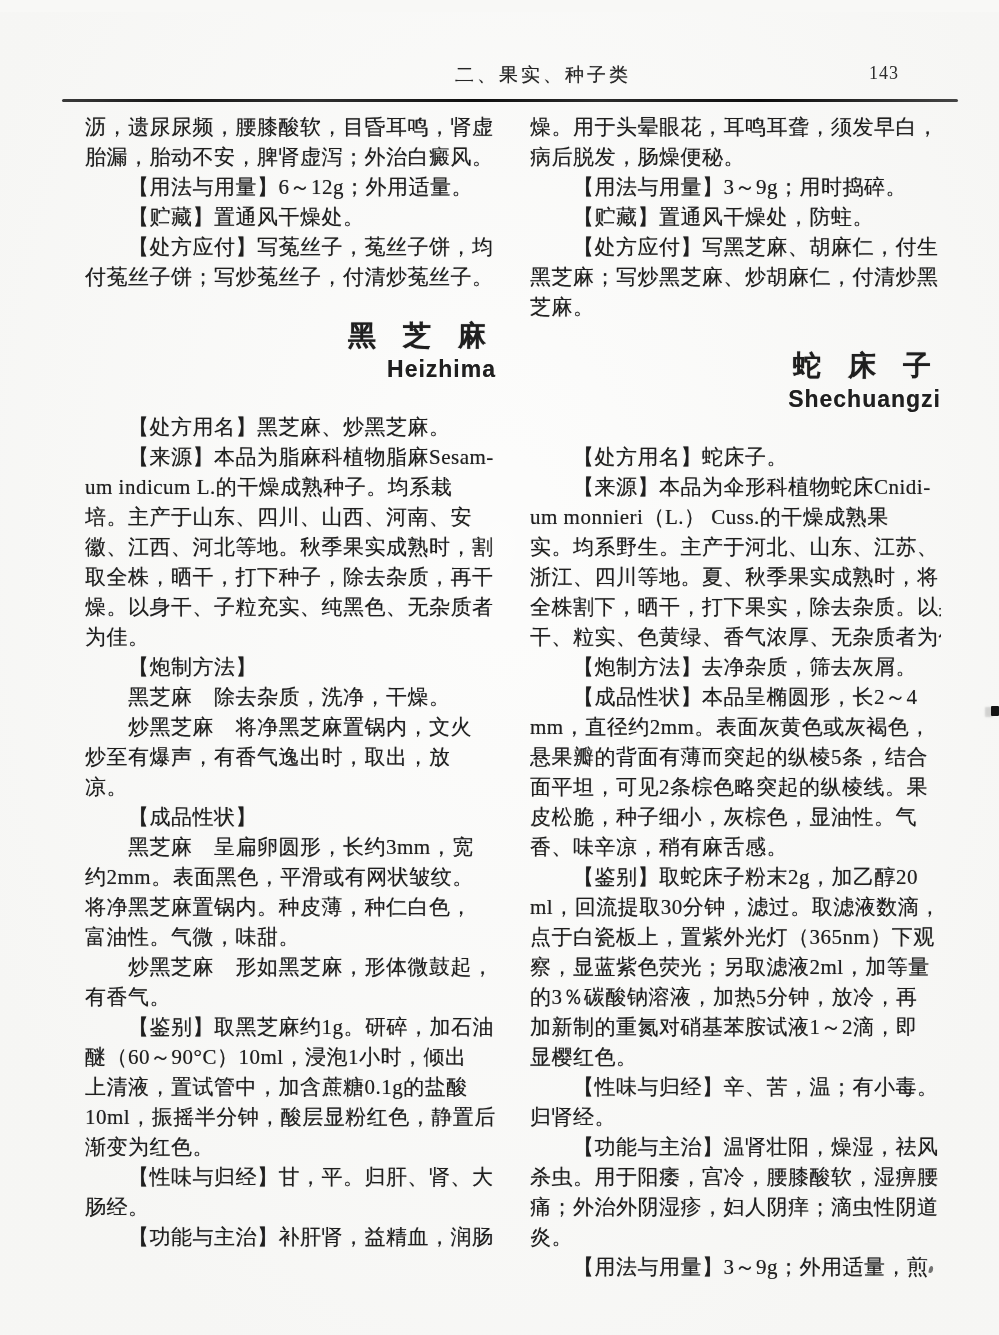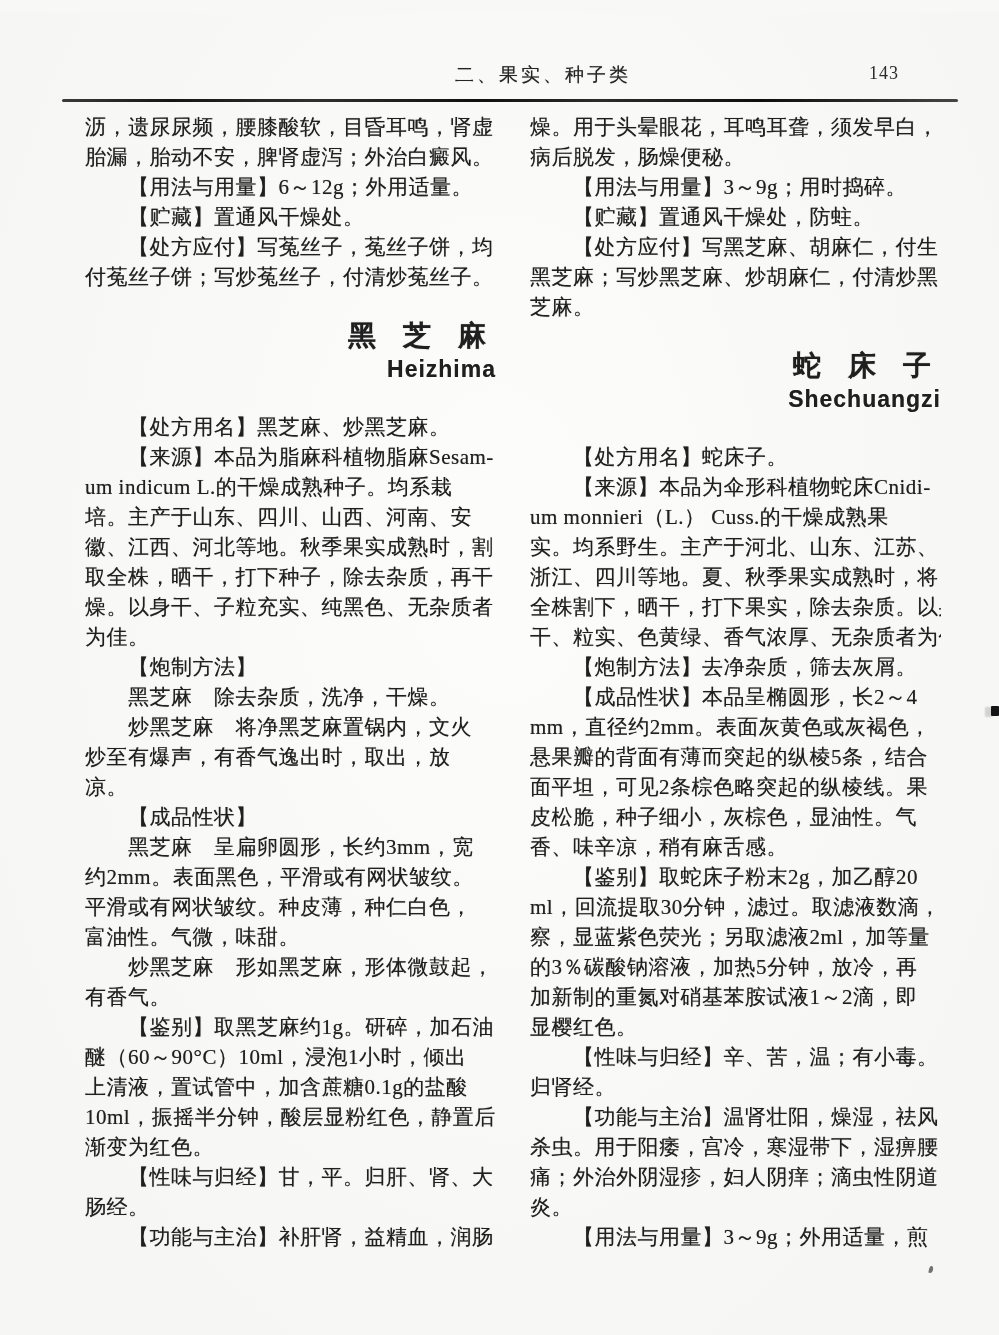--- a/index.html
+++ b/index.html
@@ -144,21 +144,21 @@
           <div class="tline"><span>燥。以身干、子粒充实、纯黑色、无杂质者</span></div>
           <div class="tline"><span>为佳。</span></div>
           <div class="tline"><span>　　</span><b>【炮制方法】</b></div>
           <div class="tline"><span>　　黑芝麻　除去杂质，洗净，干燥。</span></div>
           <div class="tline"><span>　　炒黑芝麻　将净黑芝麻置锅内，文火</span></div>
           <div class="tline"><span>炒至有爆声，有香气逸出时，取出，放</span></div>
           <div class="tline"><span>凉。</span></div>
           <div class="tline"><span>　　</span><b>【成品性状】</b></div>
           <div class="tline"><span>　　黑芝麻　呈扁卵圆形，长约3mm，宽</span></div>
           <div class="tline"><span>约2mm。表面黑色，平滑或有网状皱纹。</span></div>
-          <div class="tline"><span>平滑或有网状皱纹。种皮薄，种仁白色，</span></div>
+          <div class="tline"><span>将净黑芝麻置锅内。种皮薄，种仁白色，</span></div>
           <div class="tline"><span>富油性。气微，味甜。</span></div>
           <div class="tline"><span>　　炒黑芝麻　形如黑芝麻，形体微鼓起，</span></div>
           <div class="tline"><span>有香气。</span></div>
           <div class="tline"><span>　　</span><b>【鉴别】</b><span>取黑芝麻约1g。研碎，加石油</span></div>
           <div class="tline"><span>醚（60～90°C）10ml，浸泡1小时，倾出</span></div>
           <div class="tline"><span>上清液，置试管中，加含蔗糖0.1g的盐酸</span></div>
           <div class="tline"><span>10ml，振摇半分钟，酸层显粉红色，静置后，</span></div>
           <div class="tline"><span>渐变为红色。</span></div>
           <div class="tline"><span>　　</span><b>【性味与归经】</b><span>甘，平。归肝、肾、大</span></div>
           <div class="tline"><span>肠经。</span></div>
@@ -192,28 +192,29 @@
           <div class="tline"><span>干、粒实、色黄绿、香气浓厚、无杂质者为佳。</span></div>
           <div class="tline"><span>　　</span><b>【炮制方法】</b><span>去净杂质，筛去灰屑。</span></div>
           <div class="tline"><span>　　</span><b>【成品性状】</b><span>本品呈椭圆形，长2～4</span></div>
           <div class="tline"><span>mm，直径约2mm。表面灰黄色或灰褐色，</span></div>
           <div class="tline"><span>悬果瓣的背面有薄而突起的纵棱5条，结合</span></div>
           <div class="tline"><span>面平坦，可见2条棕色略突起的纵棱线。果</span></div>
           <div class="tline"><span>皮松脆，种子细小，灰棕色，显油性。气</span></div>
           <div class="tline"><span>香、味辛凉，稍有麻舌感。</span></div>
           <div class="tline"><span>　　</span><b>【鉴别】</b><span>取蛇床子粉末2g，加乙醇20</span></div>
           <div class="tline"><span>ml，回流提取30分钟，滤过。取滤液数滴，</span></div>
+          <div class="tline"><span>点于白瓷板上，置紫外光灯（365nm）下观</span></div>
           <div class="tline"><span>察，显蓝紫色荧光；另取滤液2ml，加等量</span></div>
           <div class="tline"><span>的3％碳酸钠溶液，加热5分钟，放冷，再</span></div>
           <div class="tline"><span>加新制的重氮对硝基苯胺试液1～2滴，即</span></div>
           <div class="tline"><span>显樱红色。</span></div>
           <div class="tline"><span>　　</span><b>【性味与归经】</b><span>辛、苦，温；有小毒。</span></div>
           <div class="tline"><span>归肾经。</span></div>
           <div class="tline"><span>　　</span><b>【功能与主治】</b><span>温肾壮阳，燥湿，祛风，</span></div>
-          <div class="tline"><span>杀虫。用于阳痿，宫冷，寒湿带下，湿痹腰</span></div>
+          <div class="tline"><span>杀虫。用于阳痿，宫冷，腰膝酸软，湿痹腰</span></div>
           <div class="tline"><span>痛；外治外阴湿疹，妇人阴痒；滴虫性阴道</span></div>
           <div class="tline"><span>炎。</span></div>
           <div class="tline"><span>　　</span><b>【用法与用量】</b><span>3～9g；外用适量，煎</span></div>
         </div>
     </div>
 
   </div>
 
   <div class="edge-mark"></div>
   <div class="stray-mark"></div>

